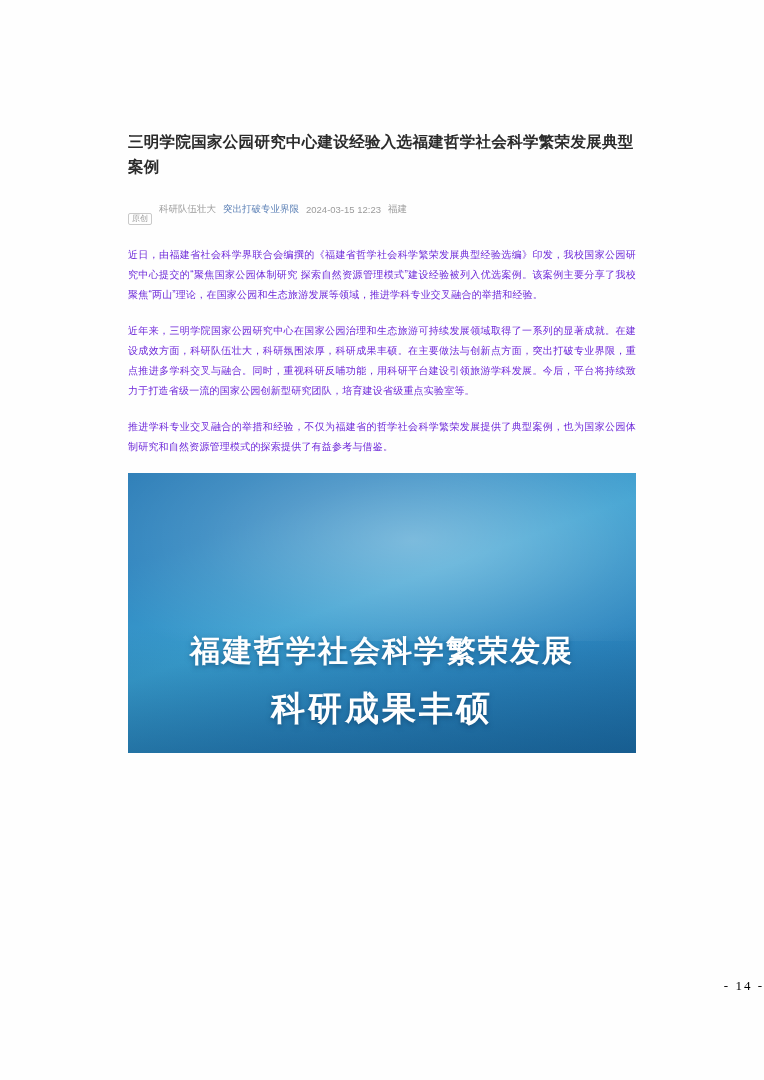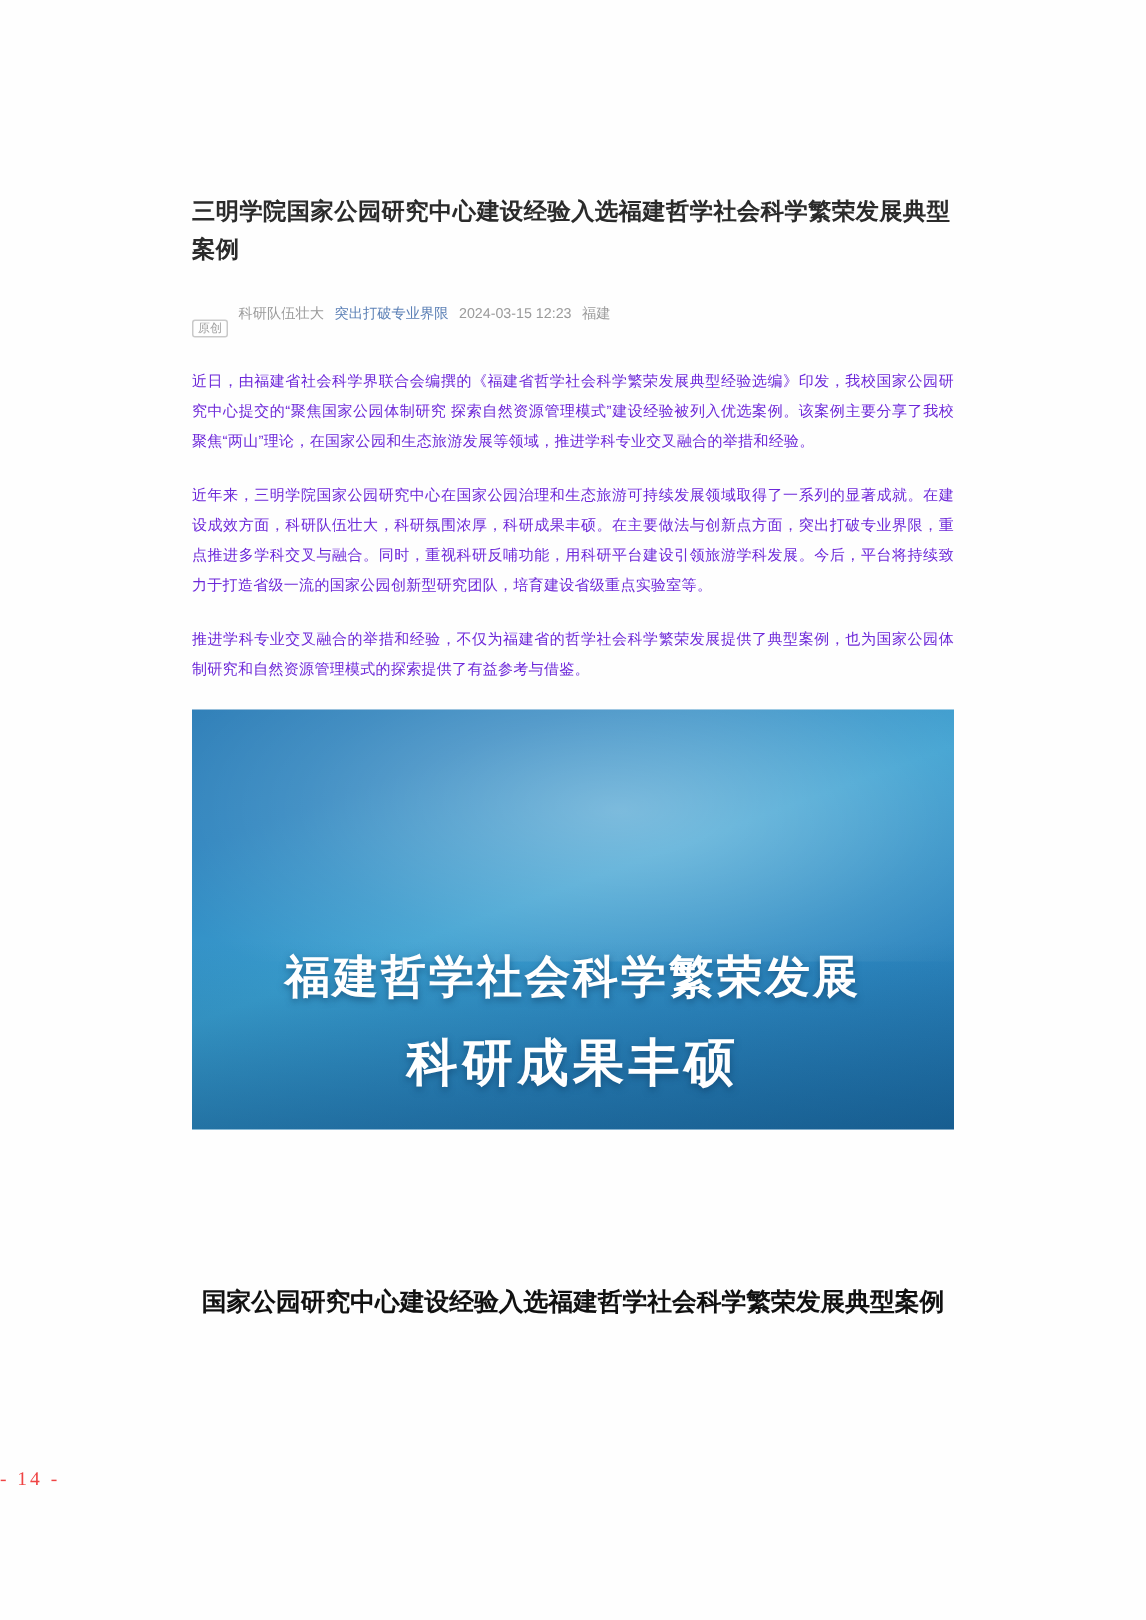--- a/index.html
+++ b/index.html
@@ -141,24 +141,24 @@
     font-size: 16.5px;
     line-height: 1.95;
     color: #111;
     font-weight: 600;
   }
   .page-number {
     position: absolute;
     left: 0;
     right: 0;
     top: 978px;
-    text-align: left;
+    text-align: right;
     font-family: "Liberation Serif", serif;
     font-size: 13px;
-    color: #ef4444;
+    color: #000000;
     letter-spacing: 2px;
   }
 </style>
 </head>
 <body>
 
 <div class="page">
 
   <div class="article">
 
@@ -180,17 +180,16 @@
       <div class="fig-glow"></div>
       <div class="fig-sheen"></div>
       <div class="fig-main">
         <div class="fig-main-l1">福建哲学社会科学繁荣发展</div>
         <div class="fig-main-l2">科研成果丰硕</div>
       </div>
     </div>
 
   </div>
 
-  <div class="caption">国家公园研究中心建设经验入选福建哲学社会科学繁荣发展典型案例</div>
 
   <div class="page-number">- 14 -</div>
 
 </div>
 
 </body></html>

